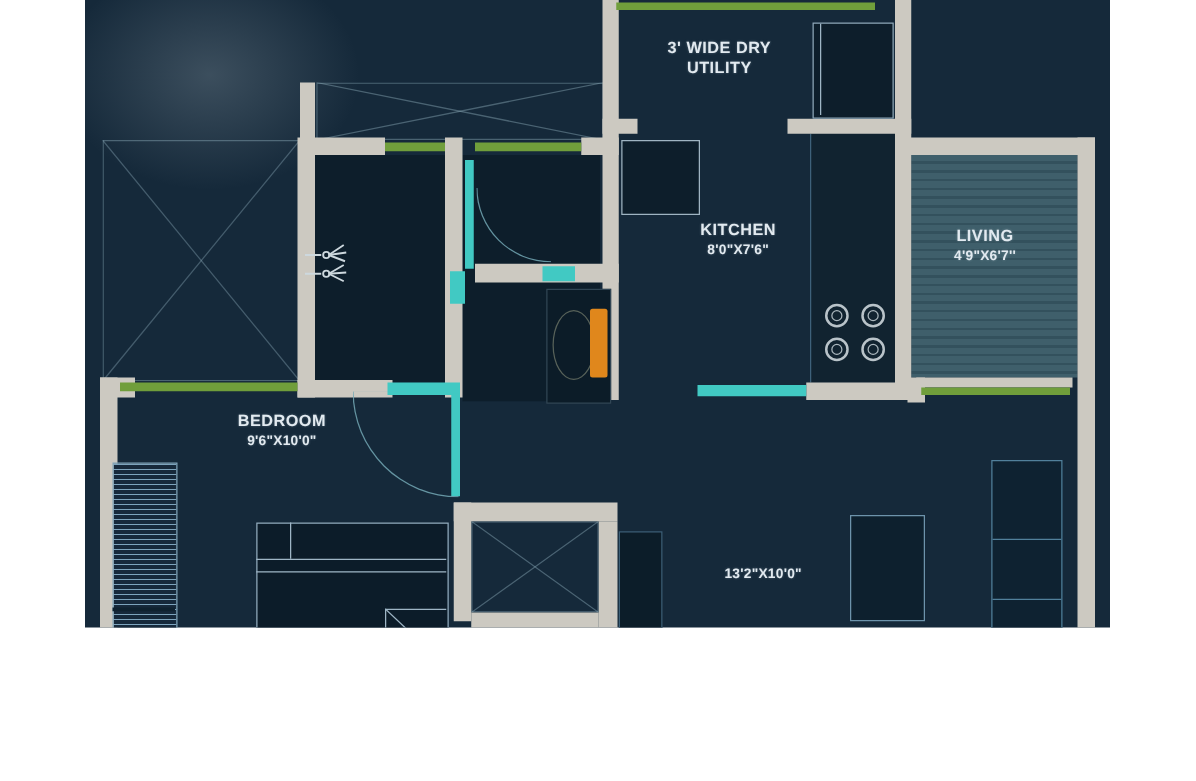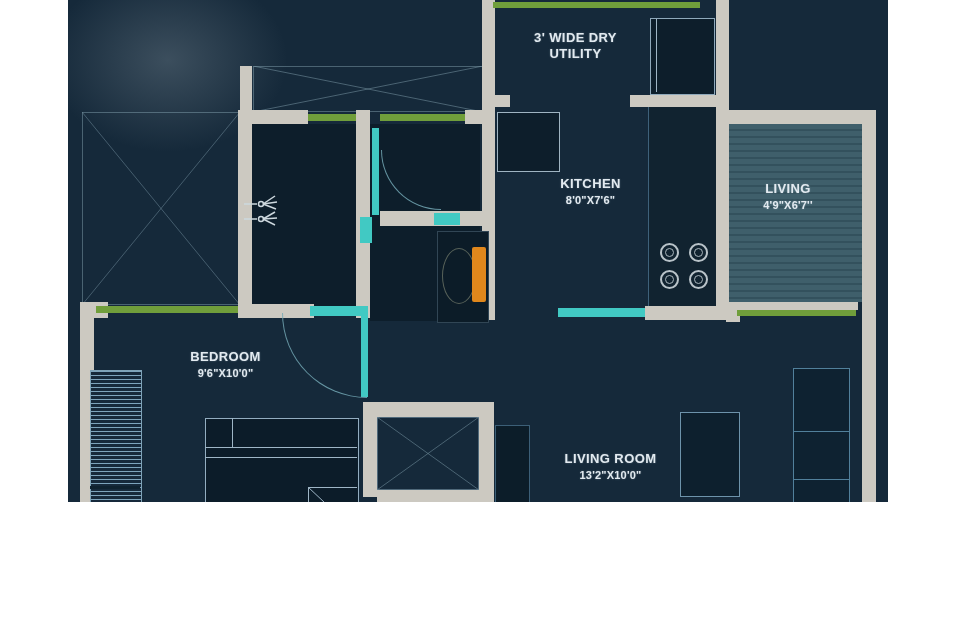--- a/index.html
+++ b/index.html
@@ -170,25 +170,24 @@
       <div class="nm">UTILITY</div>
     </div>
     <div class="label" style="left:455px;top:176px;width:135px">
       <div class="nm">KITCHEN</div>
       <div class="dm">8'0"X7'6"</div>
     </div>
     <div class="label" style="left:655px;top:181px;width:130px">
       <div class="nm">LIVING</div>
       <div class="dm">4'9"X6'7''</div>
     </div>
-    <div class="label" style="left:95px;top:349px;width:125px">
+    <div class="label" style="left:95px;top:329px;width:125px">
       <div class="nm">BEDROOM</div>
       <div class="dm">9'6"X10'0"</div>
     </div>
     <div class="label" style="left:465px;top:451px;width:155px">
-      <div class="nm">LIVING ROOM</div>
       <div class="dm">13'2"X10'0"</div>
     </div>
 
     <div style="position:absolute;left:0;top:614px;width:820px;height:11px;background:#0c1a26"></div>
     <div style="position:absolute;left:0;top:620px;width:820px;height:5px;background:#091421"></div>
   </div>
 </div>
 
 </body></html>

